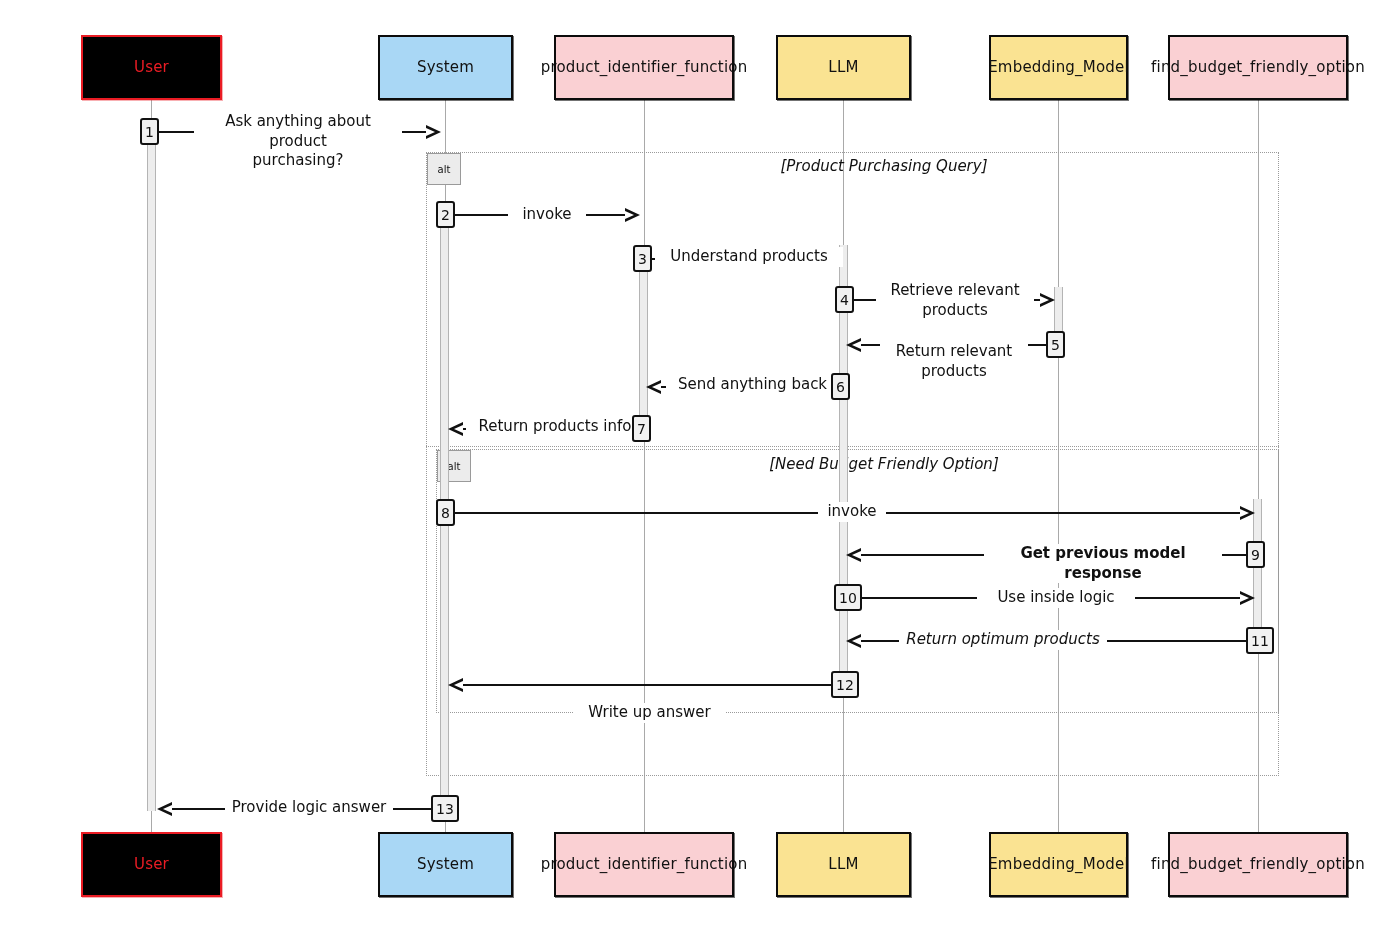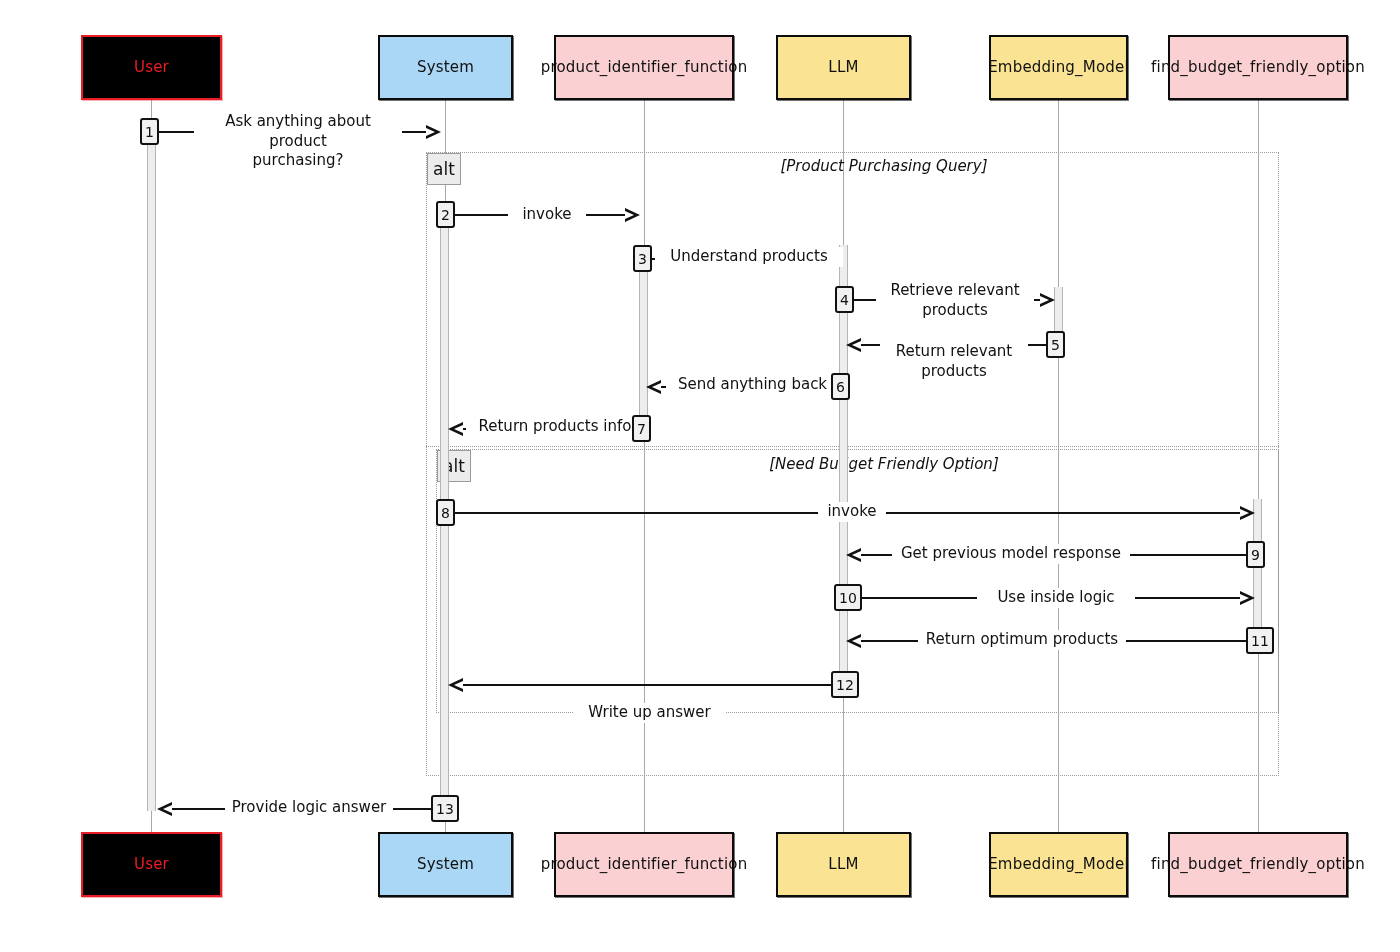--- a/index.html
+++ b/index.html
@@ -72,21 +72,21 @@
     border-top:1.5px dotted #9a9a9a;
   }
   .fragment-tag{
     position:absolute;
     box-sizing:border-box;
     background:#ececec;
     border:1px solid #9a9a9a;
     display:flex;
     align-items:center;
     justify-content:center;
-    font-size:17px;
+    font-size:10px;
     color:#111;
     padding:0 6px;
   }
   .fragment-title{
     position:absolute;
     font-size:15px;
     font-style:italic;
     color:#111;
     white-space:nowrap;
     text-align:center;
@@ -215,29 +215,29 @@
       <div class="msg-line" style="left: 460px; top: 428px; width: 172px; border-top-color: rgb(17, 17, 17);"></div>
       <div class="msg-arrow left" style="left: 448px; top: 422px; border-right-color: rgb(17, 17, 17);"></div>
       <div class="msg-label" style="left: 466px; top: 417px; width: 170px;">Return products info</div>
       <div class="seq" style="left: 632px; top: 415px;">7</div>
       <div class="msg-line" style="left: 451px; top: 512px; width: 792px; border-top-color: rgb(17, 17, 17);"></div>
       <div class="msg-arrow right" style="left: 1240px; top: 506px; border-left-color: rgb(17, 17, 17);"></div>
       <div class="msg-label" style="left: 818px; top: 502px; width: 60px;">invoke</div>
       <div class="seq" style="left: 436px; top: 499px;">8</div>
       <div class="msg-line" style="left: 858px; top: 554px; width: 388px; border-top-color: rgb(17, 17, 17);"></div>
       <div class="msg-arrow left" style="left: 846px; top: 548px; border-right-color: rgb(17, 17, 17);"></div>
-      <div class="msg-label" style="left: 892px; top: 544px; width: 230px;">Get previous model response</div>
+      <div class="msg-label" style="left: 984px; top: 544px; width: 230px; font-weight: bold;">Get previous model response</div>
       <div class="seq" style="left: 1246px; top: 541px;">9</div>
       <div class="msg-line" style="left: 850px; top: 597px; width: 393px; border-top-color: rgb(17, 17, 17);"></div>
       <div class="msg-arrow right" style="left: 1240px; top: 591px; border-left-color: rgb(17, 17, 17);"></div>
       <div class="msg-label" style="left: 977px; top: 588px; width: 150px;">Use inside logic</div>
       <div class="seq" style="left: 834px; top: 584px;">10</div>
       <div class="msg-line" style="left: 858px; top: 640px; width: 388px; border-top-color: rgb(17, 17, 17);"></div>
       <div class="msg-arrow left" style="left: 846px; top: 634px; border-right-color: rgb(17, 17, 17);"></div>
-      <div class="msg-label" style="left: 918px; top: 630px; width: 200px;">Return optimum products</div>
+      <div class="msg-label" style="left: 899px; top: 630px; width: 200px; font-style: italic;">Return optimum products</div>
       <div class="seq" style="left: 1246px; top: 627px;">11</div>
       <div class="msg-line" style="left: 460px; top: 684px; width: 371px; border-top-color: rgb(17, 17, 17);"></div>
       <div class="msg-arrow left" style="left: 448px; top: 678px; border-right-color: rgb(17, 17, 17);"></div>
       <div class="msg-label" style="left: 573px; top: 674px; width: 145px; margin-top: 29px;">Write up answer</div>
       <div class="seq" style="left: 831px; top: 671px;">12</div>
       <div class="msg-line" style="left: 169px; top: 808px; width: 262px; border-top-color: rgb(17, 17, 17);"></div>
       <div class="msg-arrow left" style="left: 157px; top: 802px; border-right-color: rgb(17, 17, 17);"></div>
       <div class="msg-label" style="left: 225px; top: 798px; width: 160px;">Provide logic answer</div>
       <div class="seq" style="left: 431px; top: 795px;">13</div>
     </div>

